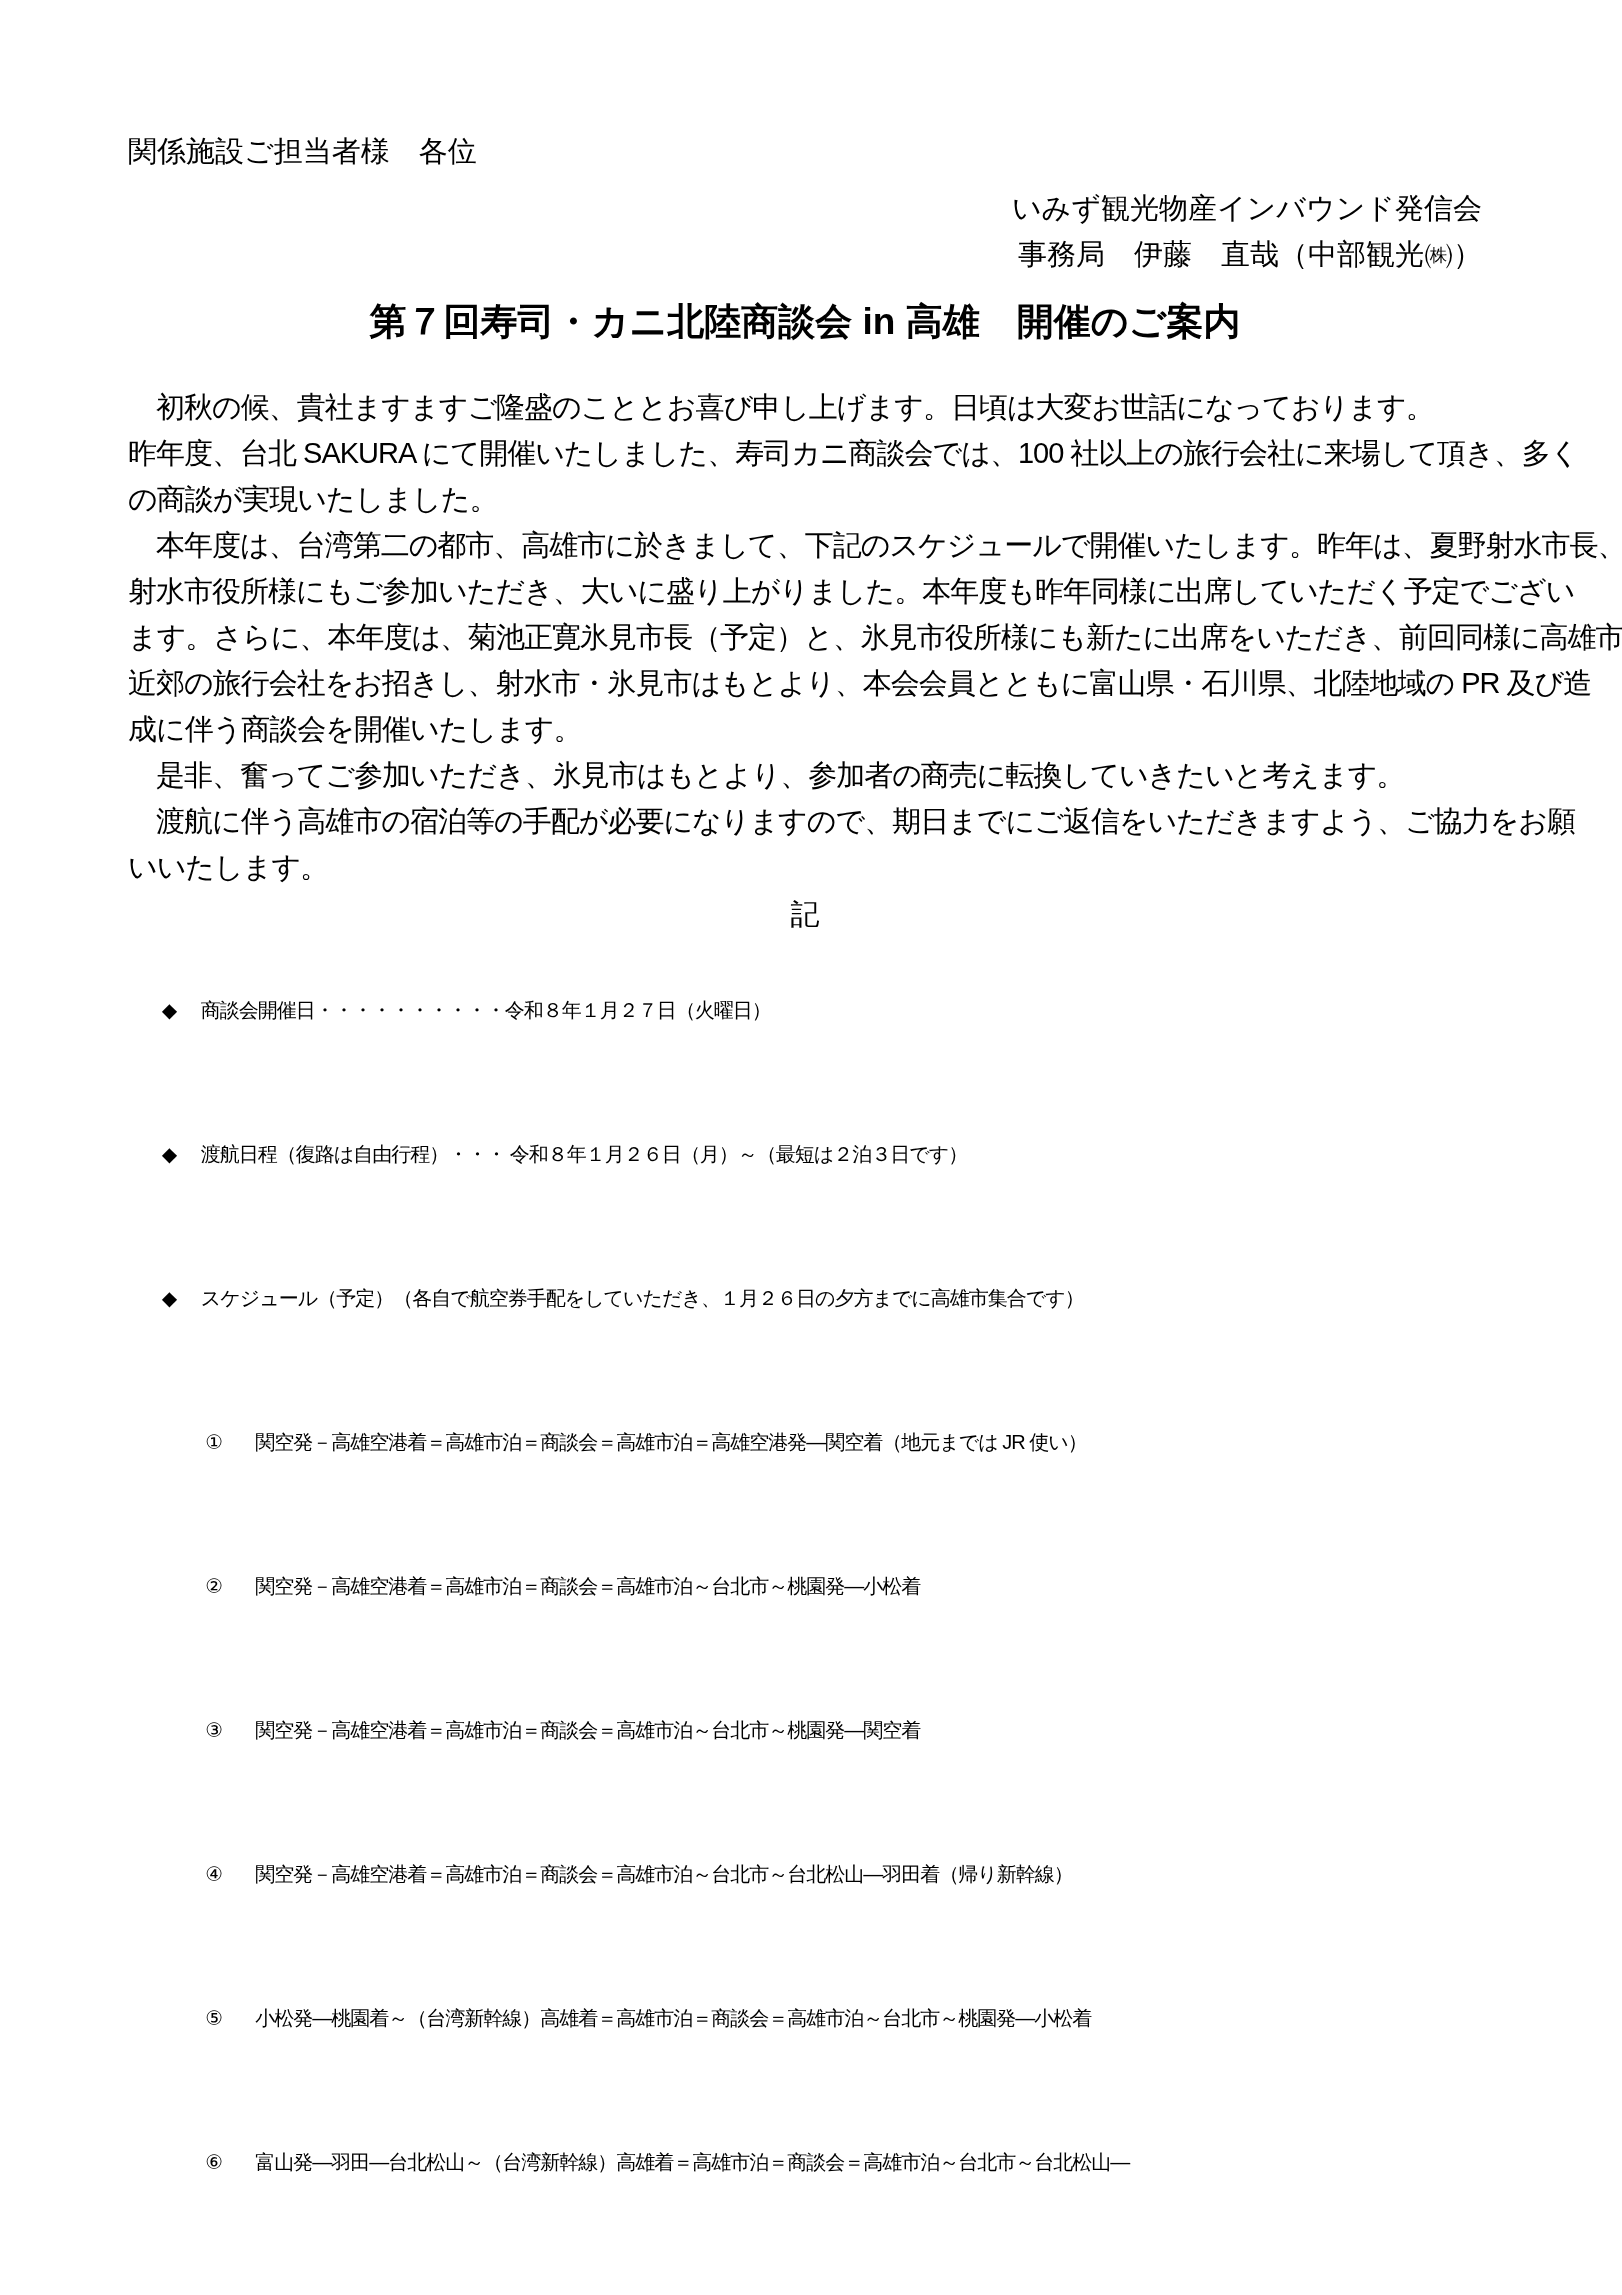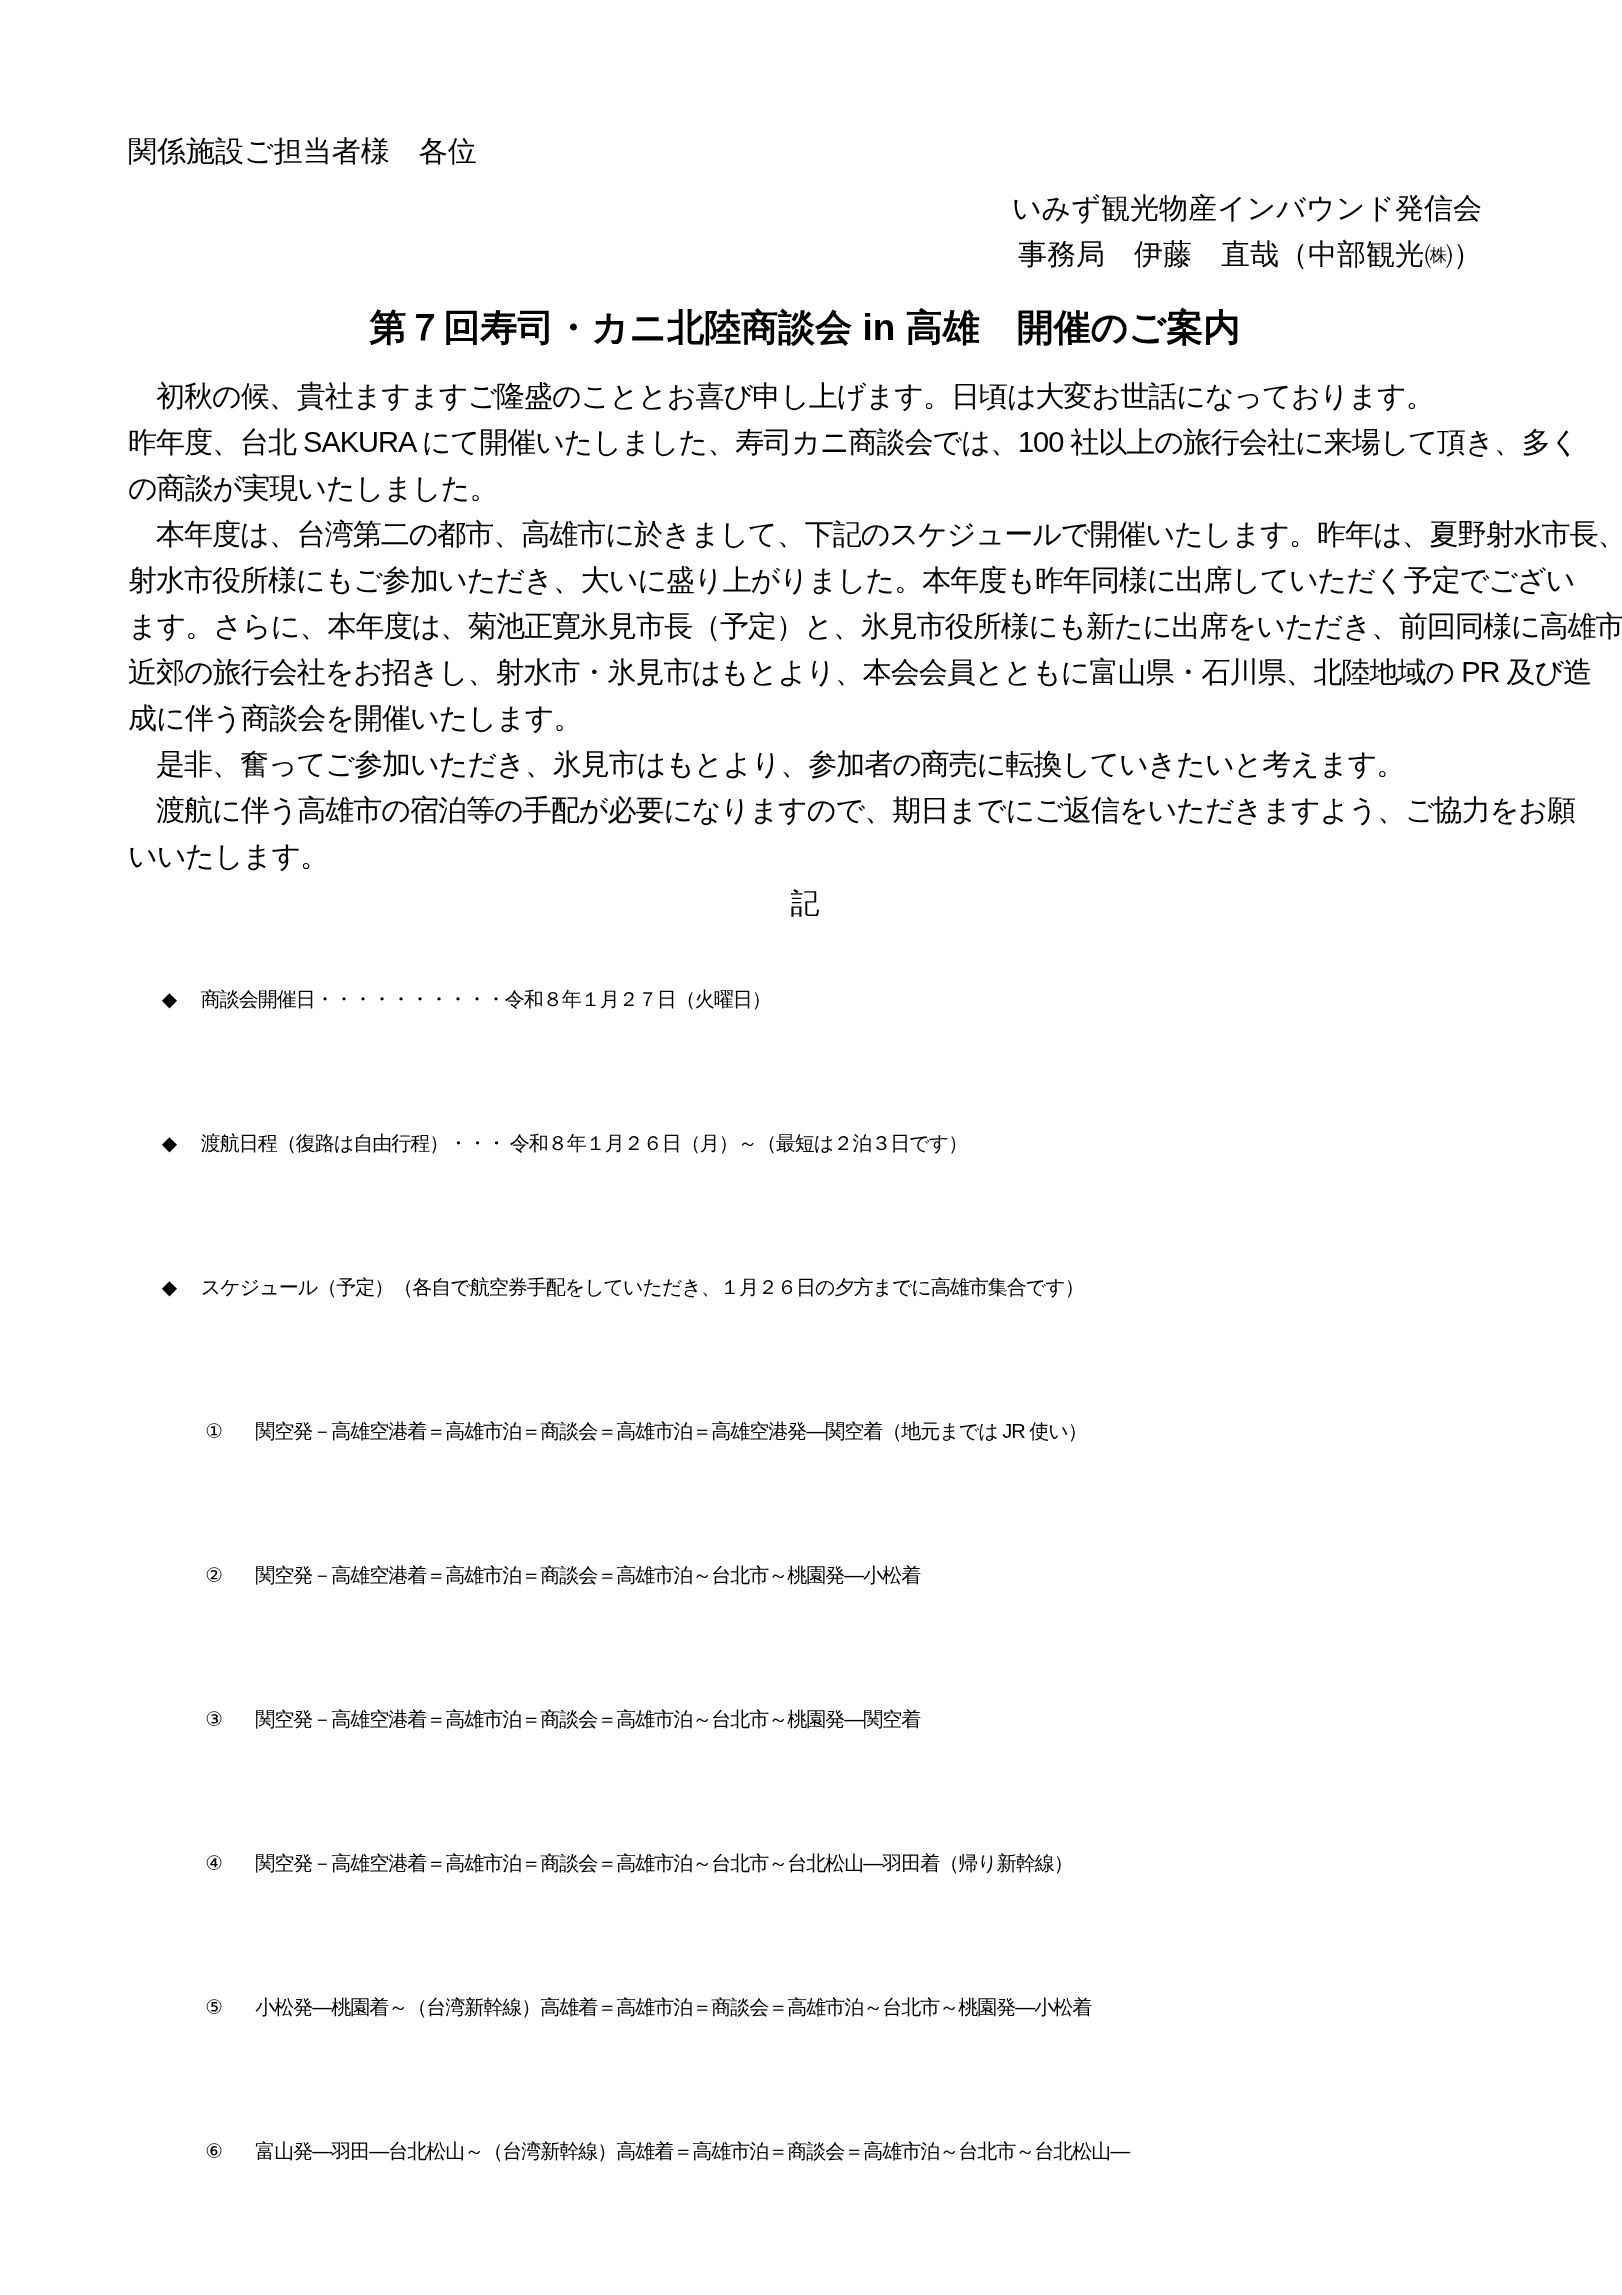--- a/index.html
+++ b/index.html
@@ -26,27 +26,27 @@
   }
   .sender {
     text-align: right;
     margin-top: 17px;
   }
   .sender .line {
     font-size: 29px;
     line-height: 46px;
   }
   .doc-title {
-    margin-top: 26px;
+    margin-top: 20px;
     text-align: center;
     font-size: 37px;
     font-weight: bold;
     white-space: pre;
   }
-  .body-block { margin-top: 20px; }
+  .body-block { margin-top: 37px; }
   .body-block .line {
     font-size: 29px;
     line-height: 46px;
     letter-spacing: -1px;
   }
   .ki {
     text-align: center;
     font-size: 29px;
     line-height: 48px;
   }

